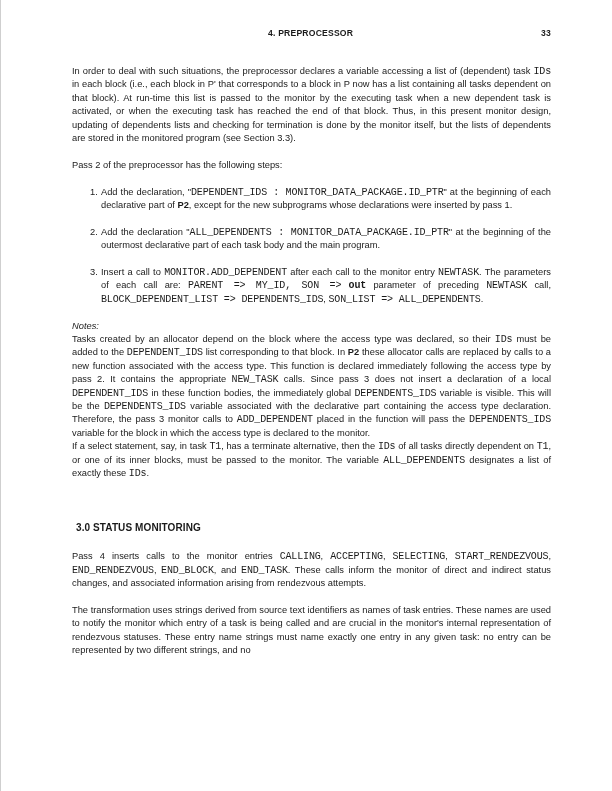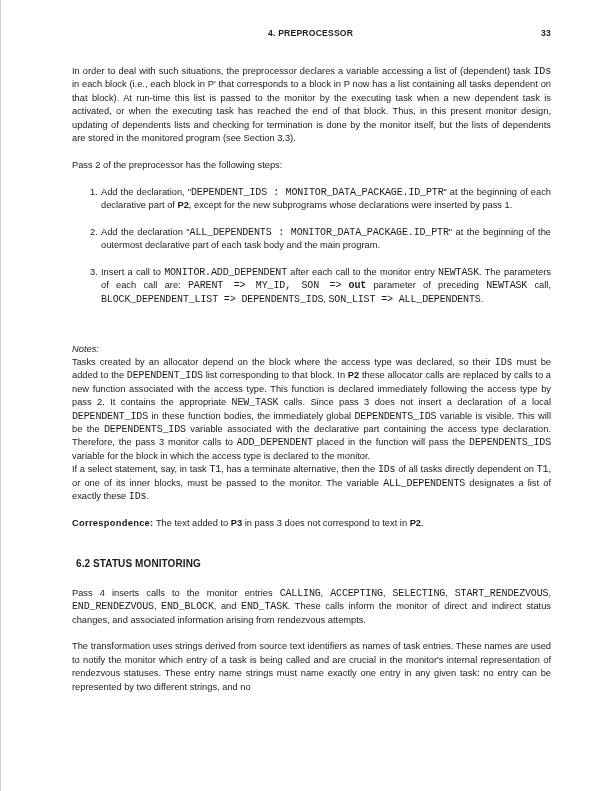--- a/index.html
+++ b/index.html
@@ -25,21 +25,21 @@
   .gap { height: 13.4px; }
   .gap-lg { height: 27px; }
   .mono {
     font-family: Liberation Mono, monospace; font-size: 10px; letter-spacing: -0.15px;
   }
   b, .bold { font-weight: bold; }
   ol.steps { margin: 0; padding: 0; list-style: none; }
   ol.steps li { position: relative; padding-left: 29px; padding-right: 0; text-align: justify; }
   ol.steps li .num { position: absolute; left: 18px; top: 0; }
   ol.steps li + li { margin-top: 13.4px; }
-  .notes-label { font-style: italic; margin-top: 23px; }
+  .notes-label { font-style: italic; }
   .section-heading { font-weight: bold; font-size: 10px; padding-left: 4px; letter-spacing: 0.1px; }
   .corr-label { font-weight: bold; letter-spacing: 0.3px; }
 </style>
 </head>
 <body>
 
 <div class="edge-line"></div>
 
 <div class="running-head">
   <span class="title">4. PREPROCESSOR</span>
@@ -69,25 +69,24 @@
   </ol>
 
   <div class="gap"></div>
 
   <p class="notes-label">Notes:</p>
   <p><span>Tasks created by an allocator depend on the block where the access type was declared, so their </span><span class="mono">IDs</span><span> must be added to the </span><span class="mono">DEPENDENT_IDS</span><span> list corresponding to that block.  In </span><b>P2</b><span> these allocator calls are replaced by calls to a new function associated with the access type. This function is declared immediately following the access type by pass 2.  It contains the appropriate </span><span class="mono">NEW_TASK</span><span> calls.  Since pass 3 does not insert a declaration of a local </span><span class="mono">DEPENDENT_IDS</span><span> in these function bodies, the immediately global </span><span class="mono">DEPENDENTS_IDS</span><span> variable is visible.  This will be the </span><span class="mono">DEPENDENTS_IDS</span><span> variable associated with the declarative part containing the access type declaration.  Therefore, the pass 3 monitor calls to </span><span class="mono">ADD_DEPENDENT</span><span> placed in the function will pass the </span><span class="mono">DEPENDENTS_IDS</span><span> variable for the block in which the access type is declared to the monitor.</span></p>
   <p><span>If a select statement, say, in task </span><span class="mono">T1</span><span>, has a terminate alternative, then the </span><span class="mono">IDs</span><span> of all tasks directly dependent on </span><span class="mono">T1</span><span>, or one of its inner blocks, must be passed to the monitor.  The variable </span><span class="mono">ALL_DEPENDENTS</span><span> designates a list of exactly these </span><span class="mono">IDs</span><span>.</span></p>
 
   <div class="gap"></div>
 
-  <p><span class="corr-label">Correspondence:</span><span>  The text added to </span><b>P3</b><span> in pass 3 does not correspond to text in </span><b>P2</b><span>.</span></p>
 
   <div class="gap-lg"></div>
 
-  <p class="section-heading">6.2 STATUS MONITORING</p>
+  <p class="section-heading">3.0 STATUS MONITORING</p>
 
   <div class="gap" style="height:16px"></div>
 
   <p><span>Pass 4 inserts calls to the monitor entries </span><span class="mono">CALLING</span><span>, </span><span class="mono">ACCEPTING</span><span>, </span><span class="mono">SELECTING</span><span>, </span><span class="mono">START_RENDEZVOUS</span><span>, </span><span class="mono">END_RENDEZVOUS</span><span>, </span><span class="mono">END_BLOCK</span><span>, and </span><span class="mono">END_TASK</span><span>.  These calls inform the monitor of direct and indirect status changes, and associated information arising from rendezvous attempts.</span></p>
 
   <div class="gap"></div>
 
   <p>The transformation uses strings derived from source text identifiers as names of task entries.  These names are used to notify the monitor which entry of a task is being called and are crucial in the monitor's internal representation of rendezvous statuses.  These entry name strings must name exactly one entry in any given task:  no entry can be represented by two different strings, and no</p>
 
 </div>

